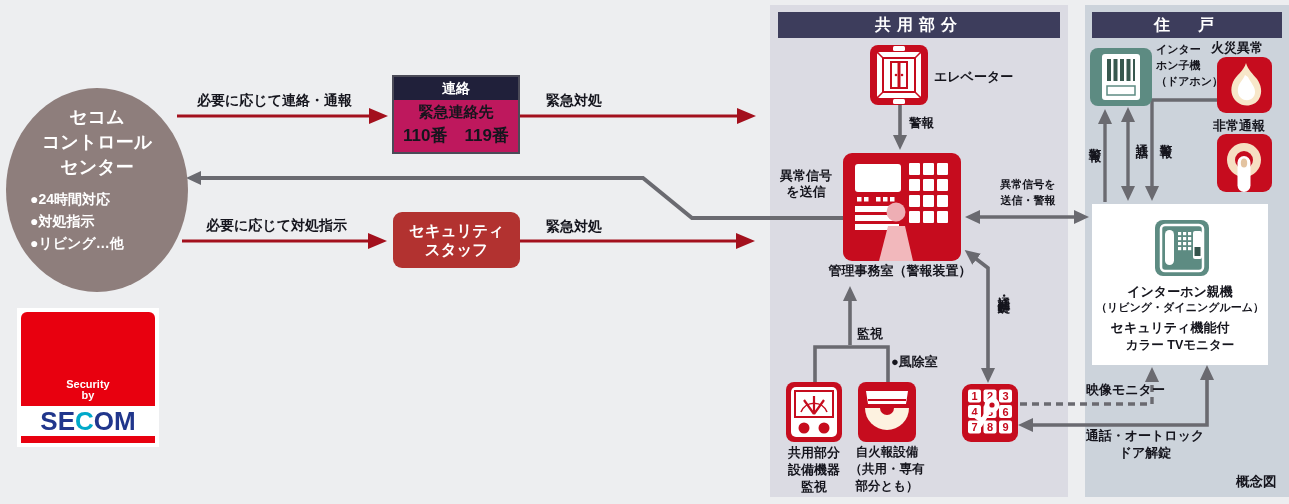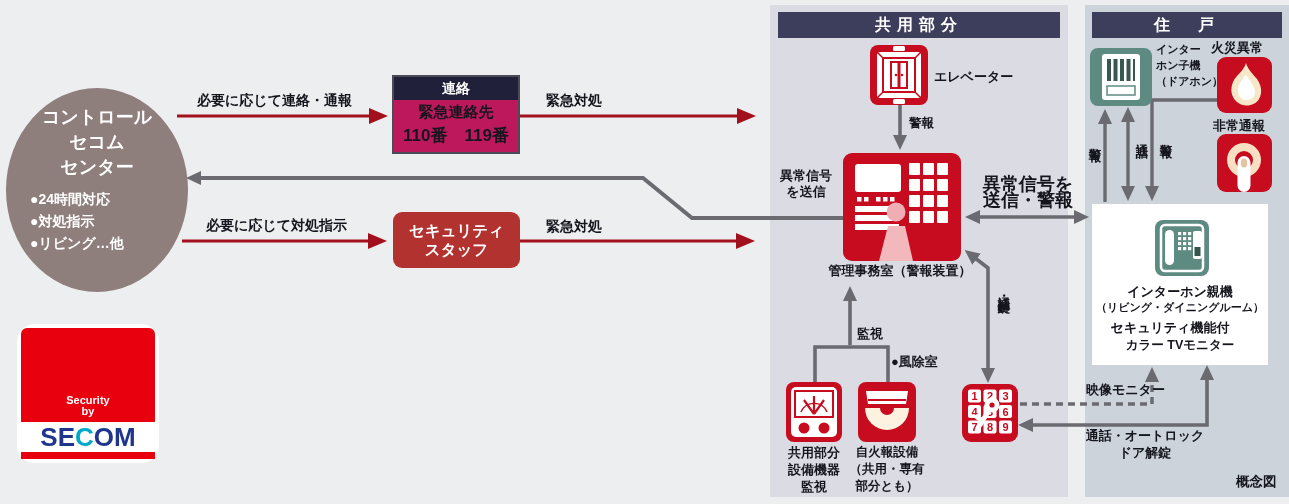--- a/index.html
+++ b/index.html
@@ -18,21 +18,21 @@
   #panel-common{left:770px; width:298px; background:#dbdbe3;}
   #panel-res{left:1085px; width:204px; background:#ccd3db;}
   .panel-header{position:absolute; top:7px; height:26px; background:#3d3d5c; color:#fff;
     font-weight:bold; font-size:16px; line-height:26px; text-align:center; letter-spacing:6px;}
   
   #secom-circle{left:6px; top:88px; width:182px; height:204px; border-radius:50%;
     background:#8e7e7c; color:#fff;}
   #secom-circle .title{margin-top:17px; text-align:center; font-weight:bold; font-size:18px; line-height:25px;}
   #secom-circle .bullets{margin:8px 0 0 24px; font-weight:bold; font-size:14px; line-height:22px;}
   
-  #secom-logo{left:17px; top:324px; width:142px; height:139px; background:#fff; border-radius:18px;
+  #secom-logo{left:17px; top:308px; width:142px; height:139px; background:#fff; border-radius:0;
     padding:4px; box-sizing:border-box; display:flex; flex-direction:column;}
   #logo-red{height:92px; background:#e8000f; border-radius:6px 6px 0 0; display:flex;
     flex-direction:column; justify-content:flex-end; align-items:center; padding-bottom:5px;}
   #logo-red div{color:#fff; font-weight:bold; font-size:11px; line-height:11px;}
   #logo-band{height:31px; background:#fff; text-align:center; font-weight:800; font-size:26px;
     line-height:30px; letter-spacing:0px; color:#20368c;}
   #logo-band .c{color:#00a9c9;}
   #logo-stripe{height:7px; background:#e8000f;}
   
   #contact-box{left:392px; top:75px; width:128px; border:2px solid #4b4b58; background:#be185d; box-sizing:border-box;}
@@ -87,22 +87,22 @@
     <path d="M988,370 L988,268 L975,258" stroke="#6a6a70" stroke-width="3.6" fill="none" marker-start="url(#gStart)" marker-end="url(#gEnd)"></path>
     <path d="M1020,404 L1152,404 L1152,380" stroke="#6a6a70" stroke-width="3.4" stroke-dasharray="7 5" fill="none" marker-end="url(#gEnd)"></path>
     <path d="M1207,378 L1207,425 L1031,425" stroke="#6a6a70" stroke-width="3.6" fill="none" marker-start="url(#gStart)" marker-end="url(#gEnd)"></path>
     <path d="M1105,202 L1105,122" stroke="#6a6a70" stroke-width="3.4" fill="none" marker-end="url(#gEnd)"></path>
     <path d="M1128,120 L1128,188" stroke="#6a6a70" stroke-width="3.4" fill="none" marker-start="url(#gStart)" marker-end="url(#gEnd)"></path>
     <path d="M1217,100 L1152,100 L1152,188" stroke="#6a6a70" stroke-width="3.4" fill="none" marker-end="url(#gEnd)"></path>
   </svg>
 
   <div id="secom-circle" class="abs">
     <div class="title">
+      <div>セコム</div>
       <div>コントロール</div>
-      <div>セコム</div>
       <div>センター</div>
     </div>
     <div class="bullets">
       <div>●24時間対応</div>
       <div>●対処指示</div>
       <div>●リビング…他</div>
     </div>
   </div>
 
   <div id="secom-logo" class="abs">
@@ -126,21 +126,21 @@
   </div>
 
   <div class="lbl" style="left:197px; top:92px; font-size:14px;">必要に応じて連絡・通報</div>
   <div class="lbl" style="left:546px; top:92px; font-size:14px;">緊急対処</div>
   <div class="lbl" style="left:206px; top:217px; font-size:14px;">必要に応じて対処指示</div>
   <div class="lbl" style="left:546px; top:218px; font-size:14px;">緊急対処</div>
   <div class="lbl ctr" style="left:771px; top:168px; width:70px; font-size:13px; line-height:16px;">
     <div>異常信号</div>
     <div>を送信</div>
   </div>
-  <div class="lbl ctr" style="left:980px; top:176px; width:96px; font-size:18px; line-height:16px;">
+  <div class="lbl ctr" style="left:980px; top:176px; width:96px; font-size:11px; line-height:16px;">
     <div>異常信号を</div>
     <div>送信・警報</div>
   </div>
 
   <div class="abs" style="left:870px; top:45px;">
     <svg width="58" height="60" viewBox="0 0 58 60">
       <rect x="0" y="0" width="58" height="60" rx="8" fill="#c60c1e"></rect>
       <rect x="7" y="7" width="44" height="46" rx="3" fill="#fff"></rect>
       <rect x="13" y="13" width="32" height="34" fill="none" stroke="#c60c1e" stroke-width="2"></rect>
       <path d="M7,7 L13,13 M51,7 L45,13 M7,53 L13,47 M51,53 L45,47" stroke="#c60c1e" stroke-width="1.5"></path>

